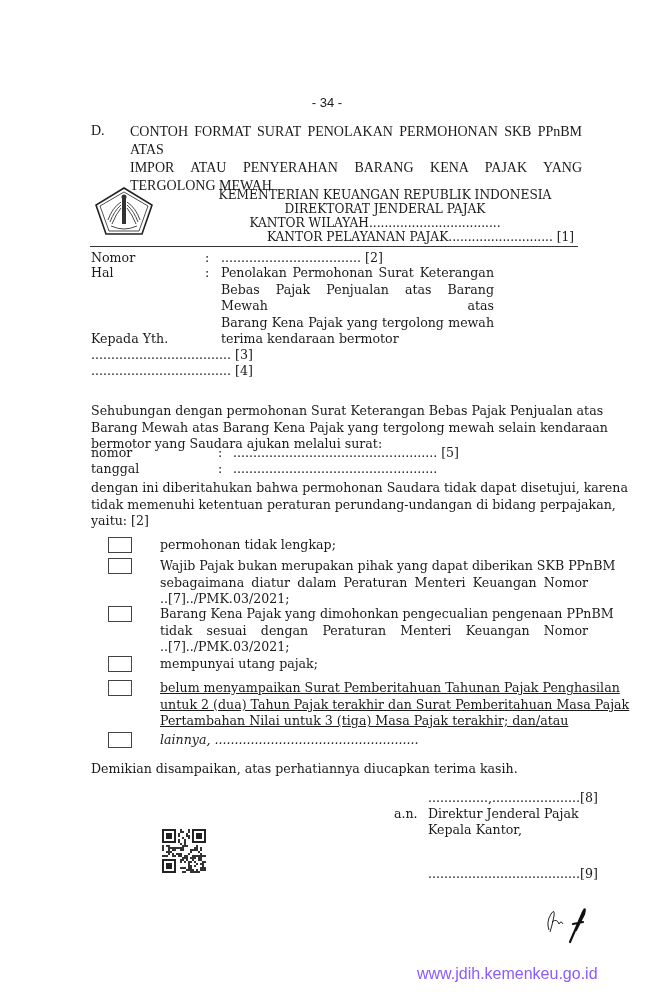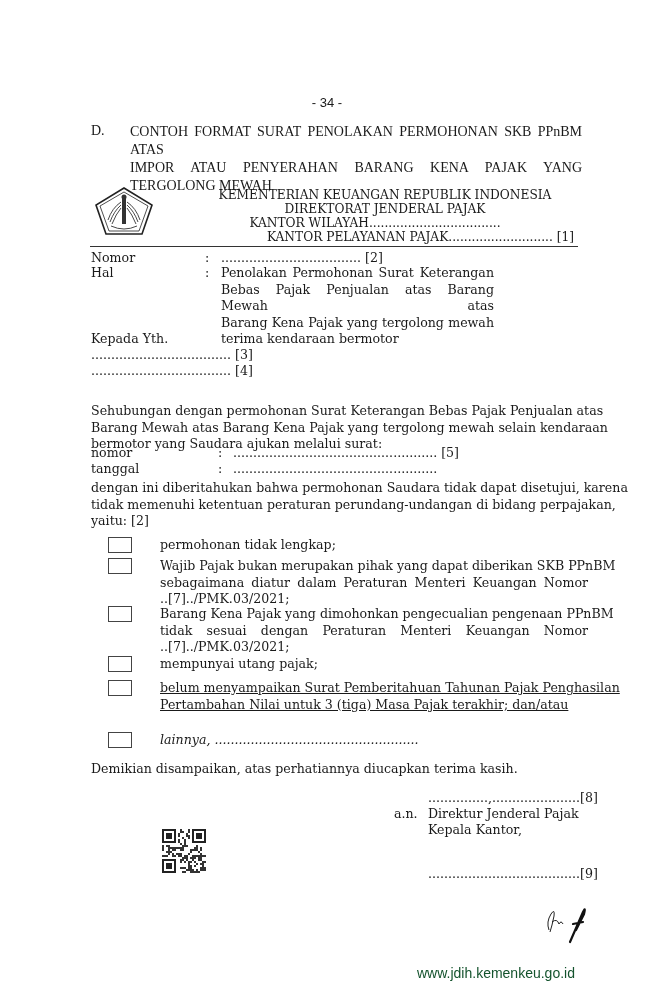--- a/index.html
+++ b/index.html
@@ -18,21 +18,21 @@
   .hal-text { left: 221px; top: 265px; width: 273px; font-size: 12.6px; line-height: 16.5px; text-align: justify; }
   .hal-text span { display: block; }
   .hal-text .j { text-align: justify; text-align-last: justify; }
   .para { left: 91px; width: 497px; font-size: 12.6px; line-height: 16.5px; }
   .para span { display: block; white-space: nowrap; }
   .para .j { text-align: justify; text-align-last: justify; }
   .cb { left: 108px; width: 22px; height: 14px; border: 1px solid #444; background: #fff; }
   .opt { left: 160px; width: 428px; font-size: 12.6px; line-height: 16.5px; }
   .opt span { display: block; white-space: nowrap; }
   .opt .j { text-align: justify; text-align-last: justify; }
-  .link { left: 417px; top: 965px; font-family: "Liberation Sans", sans-serif; font-size: 14px; color: #14532d; }
+  .link { left: 417px; top: 965px; font-family: "Liberation Sans", sans-serif; font-size: 16px; color: #8b5cf6; }
 </style>
 </head>
 <body>
 
 <div class="abs page-num">- 34 -</div>
 
 <div class="abs sec-letter">D.</div>
 <div class="abs sec-title">
   <span class="jl">CONTOH FORMAT SURAT PENOLAKAN PERMOHONAN SKB PPnBM ATAS</span>
   <span class="jl">IMPOR ATAU PENYERAHAN BARANG KENA PAJAK YANG</span>
@@ -118,20 +118,21 @@
 </div>
 
 <div class="abs cb" style="top:656px;"></div>
 <div class="abs opt" style="top:656px;">
   <span>mempunyai utang pajak;</span>
 </div>
 
 <div class="abs cb" style="top:680px;"></div>
 <div class="abs opt" style="top:680px;text-decoration:underline;">
   <span class="j">belum menyampaikan Surat Pemberitahuan Tahunan Pajak Penghasilan</span>
+  <span class="j">untuk 2 (dua) Tahun Pajak terakhir dan Surat Pemberitahuan Masa Pajak</span>
   <span>Pertambahan Nilai untuk 3 (tiga) Masa Pajak terakhir; dan/atau</span>
 </div>
 
 <div class="abs cb" style="top:732px;"></div>
 <div class="abs opt" style="top:732px;font-style:italic;">
   <span>lainnya, ...................................................</span>
 </div>
 
 <div class="abs t lbl" style="top:761px;">Demikian disampaikan, atas perhatiannya diucapkan terima kasih.</div>
 

